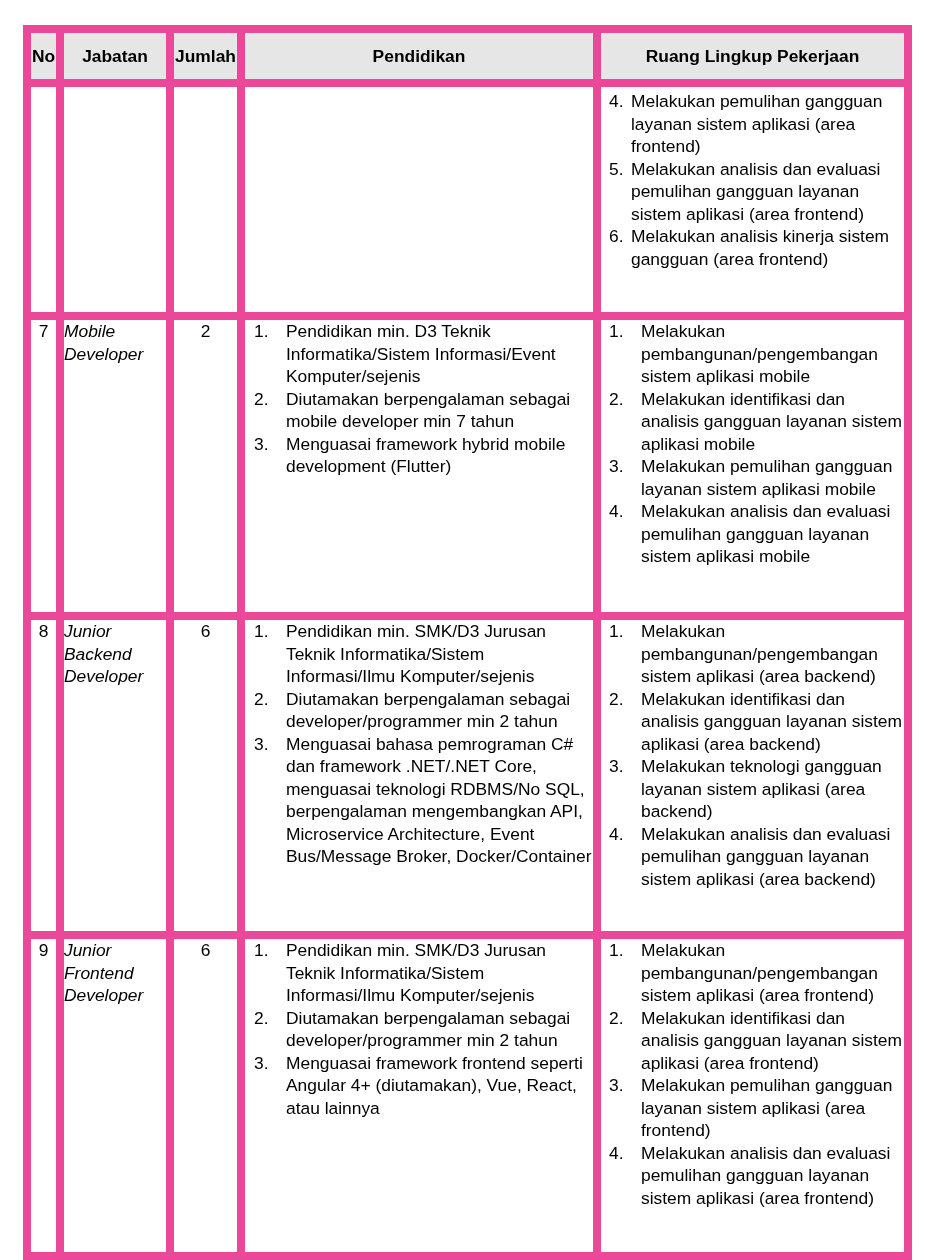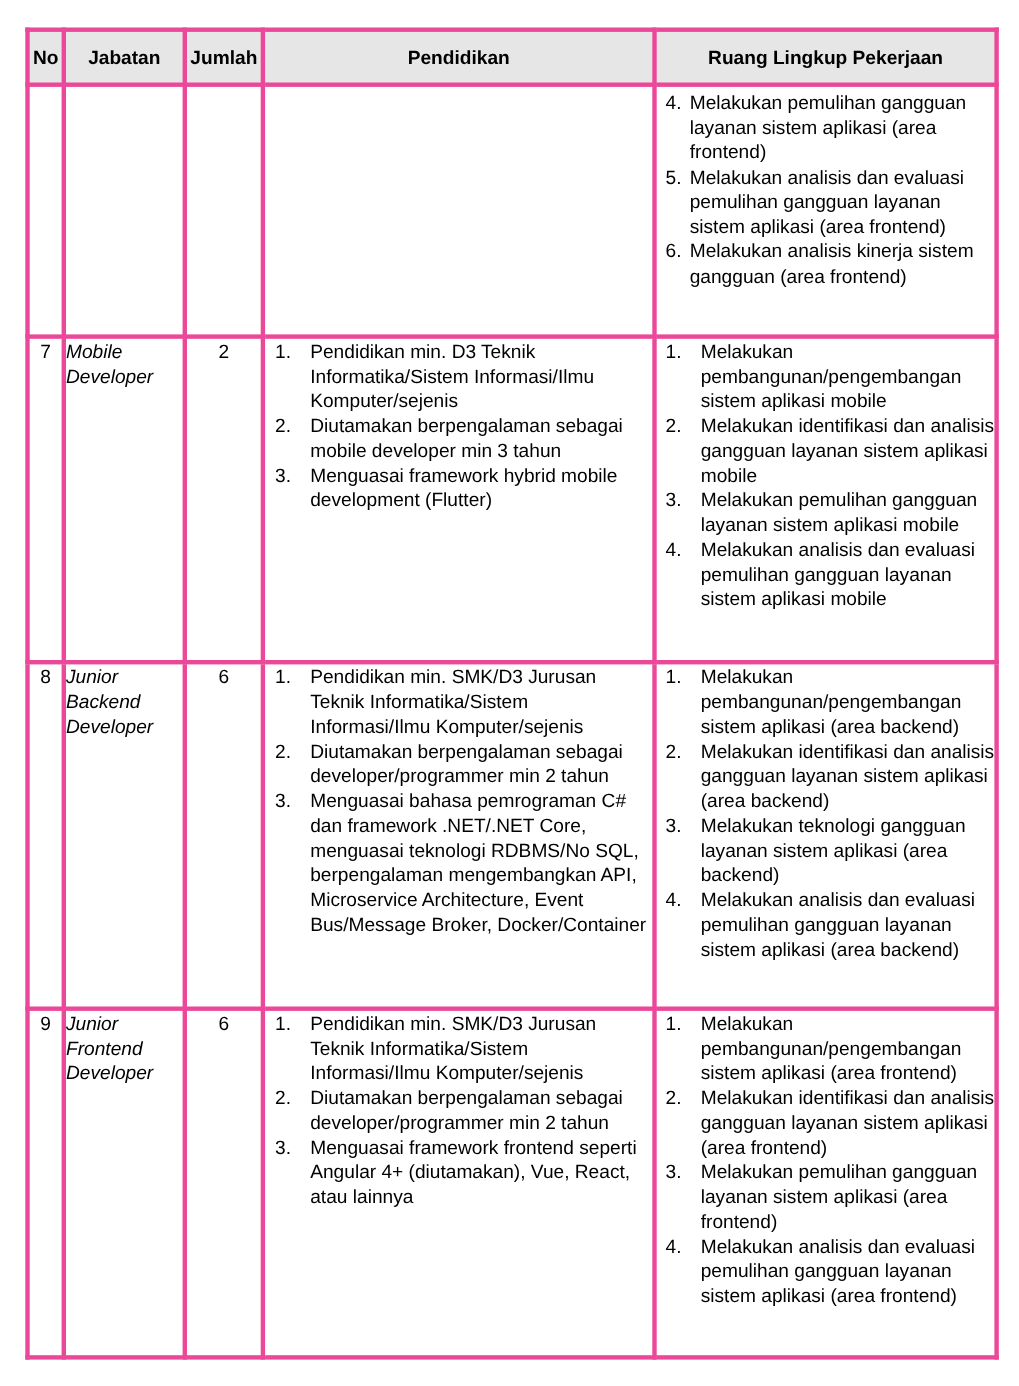--- a/index.html
+++ b/index.html
@@ -1,20 +1,20 @@
 <!DOCTYPE html>
 <html><head>
 <meta charset="utf-8">
 <style>
   html, body { margin:0; padding:0; background:#ffffff; }
   body { width:926px; height:1260px; position:relative; overflow:hidden;
          font-family:"Liberation Sans", sans-serif; color:#000; font-size:17.4px; }
   table.jobs { position:absolute; left:23px; top:25px; border-collapse:collapse;
                table-layout:fixed; width:881px; }
-  table.jobs th, table.jobs td { border:4px solid #ec4899; vertical-align:top; padding:0; line-height:22.5px; }
+  table.jobs th, table.jobs td { border:8px solid #ec4899; vertical-align:top; padding:0; line-height:22.5px; }
   table.jobs th { background:#e6e6e6; font-weight:bold; height:46px; vertical-align:middle; text-align:center; font-size:17.4px; }
   col.c-no { width:33px; } col.c-jab { width:110px; } col.c-jml { width:71px; }
   col.c-kual { width:356px; } col.c-ruang { width:311px; }
   td.no { text-align:center; padding-top:5px; }
   td.jab { font-style:italic; padding-top:5px; padding-left:0;margin-left:20px; }
   td.jml { text-align:center; padding-top:5px; }
   td.kual, td.ruang { padding-top:5px; }
   ol.items { list-style:none; margin:0; padding:0; }
   ol.items li { display:flex; }
   ol.items li .num { flex:0 0 auto; }
@@ -76,25 +76,25 @@
     </tr>
 
     <tr class="r7">
       <td class="no">7</td>
       <td class="jab">Mobile Developer</td>
       <td class="jml">2</td>
       <td class="kual">
         <ol class="items">
           <li>
               <span class="num">1.</span>
-              <span class="txt">Pendidikan min. D3 Teknik Informatika/Sistem Informasi/Ilmu Komputer/sejenis</span>
-            </li>
-          <li>
-              <span class="num">2.</span>
-              <span class="txt">Diutamakan berpengalaman sebagai mobile developer min 3 tahun</span>
+              <span class="txt">Pendidikan min. D3 Teknik Informatika/Sistem Informasi/Event Komputer/sejenis</span>
+            </li>
+          <li>
+              <span class="num">2.</span>
+              <span class="txt">Diutamakan berpengalaman sebagai mobile developer min 7 tahun</span>
             </li>
           <li>
               <span class="num">3.</span>
               <span class="txt">Menguasai framework hybrid mobile development (Flutter)</span>
             </li>
         </ol>
       </td>
       <td class="ruang">
         <ol class="items">
           <li>

